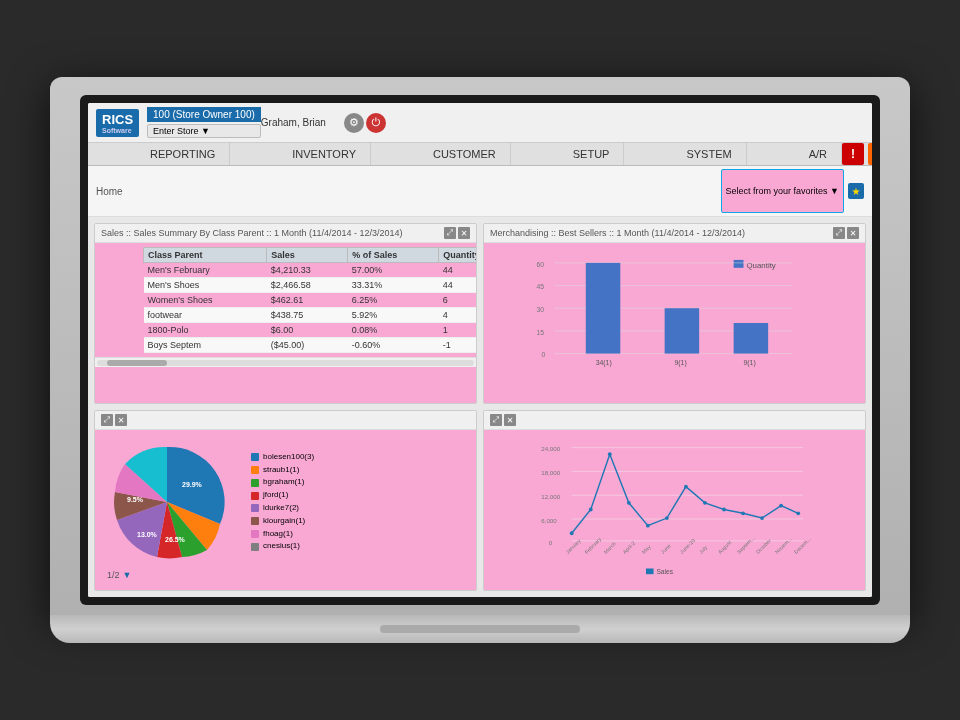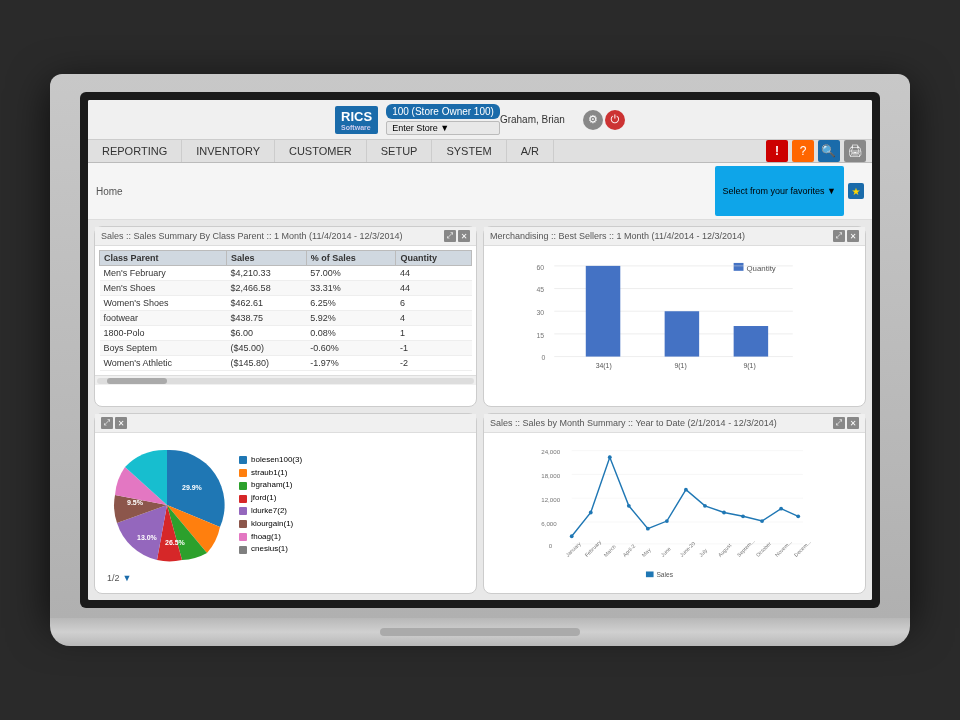--- a/index.html
+++ b/index.html
@@ -48,21 +48,21 @@
       border-radius: 4px;
     }
 
     
     .app-header {
       background: #f0f0f0;
       border-bottom: 1px solid #ccc;
       padding: 4px 8px;
       display: flex;
       align-items: center;
-      justify-content: center;
+      justify-content: flex-start;
     }
     .logo-area {
       display: flex;
       align-items: center;
       gap: 8px;
     }
     .rics-logo {
       background: #1a6baa;
       color: white;
       font-weight: bold;
@@ -77,21 +77,21 @@
     }
     .store-info {
       display: flex;
       flex-direction: column;
     }
     .store-name {
       background: #1a6baa;
       color: white;
       font-size: 10px;
       padding: 2px 6px;
-      border-radius: 6px;
+      border-radius: 0;
     }
     .store-enter {
       background: #e8e8e8;
       border: 1px solid #bbb;
       font-size: 9px;
       padding: 1px 5px;
       margin-top: 2px;
       border-radius: 2px;
       cursor: pointer;
     }
@@ -128,20 +128,21 @@
       border-bottom: 1px solid #bbb;
       display: flex;
       align-items: stretch;
     }
     .nav-item {
       padding: 5px 14px;
       font-size: 11px;
       color: #333;
       cursor: pointer;
       border-right: 1px solid #ccc;
+      margin-left: 48px;
     }
     .nav-right {
       margin-left: auto;
       display: flex;
       align-items: center;
       gap: 4px;
       padding-right: 6px;
     }
     .nav-icon-btn {
       width: 22px;
@@ -169,22 +170,22 @@
       align-items: center;
     }
     .breadcrumb-text { font-size: 10px; color: #555; }
     .favorites-bar {
       display: flex;
       align-items: center;
       gap: 4px;
     }
     .favorites-select {
       font-size: 9px;
-      background: #0ea5e9;
-      border: 4px solid #0ea5e9;
+      background: #f9a8d4;
+      border: 1px solid #0ea5e9;
       padding: 16px 4px;
       border-radius: 2px;
     }
     .fav-star {
       background: #1a6baa;
       color: #ffd700;
       width: 16px;
       height: 16px;
       display: flex;
       align-items: center;
@@ -217,23 +218,23 @@
       padding: 6px;
       display: grid;
       grid-template-columns: 1fr 1fr;
       grid-template-rows: auto auto;
       gap: 6px;
       min-height: 380px;
     }
 
     
     .panel {
-      background: #ffffff;
+      background: #f9a8d4;
       border: 1px solid #ccc;
-      border-radius: 8px;
+      border-radius: 2px;
     }
     .panel-header {
       background: #f0f0f0;
       border-bottom: 1px solid #ddd;
       padding: 3px 6px;
       font-size: 9px;
       color: #555;
       display: flex;
       justify-content: space-between;
       align-items: center;
@@ -257,20 +258,21 @@
     .panel-content {
       padding: 4px;
       overflow: hidden;
     }
 
     
     .data-table {
       width: 100%;
       border-collapse: collapse;
       font-size: 9px;
+      margin-left: 44px;
     }
     .data-table th {
       background: #d0d8e0;
       padding: 2px 4px;
       text-align: left;
       font-weight: bold;
       border: 1px solid #bbb;
       color: #333;
     }
     .data-table td {
@@ -315,21 +317,21 @@
     .bar-chart-svg {
       width: 100%;
       height: 100%;
     }
 
     
     .pie-chart-area {
       display: flex;
       align-items: center;
       padding: 8px;
-      gap: 12px;
+      gap: 24px;
     }
     .pie-svg {
       width: 120px;
       height: 120px;
       flex-shrink: 0;
     }
     .pie-legend {
       font-size: 8px;
       line-height: 1.6;
     }
@@ -467,26 +469,20 @@
                       <td>$6.00</td>
                       <td>0.08%</td>
                       <td>1</td>
                     </tr>
                     <tr>
                       <td>Boys Septem</td>
                       <td class="negative">($45.00)</td>
                       <td class="negative">-0.60%</td>
                       <td class="negative">-1</td>
                     </tr>
-                    <tr>
-                      <td>Women's Athletic</td>
-                      <td class="negative">($145.80)</td>
-                      <td class="negative">-1.97%</td>
-                      <td class="negative">-2</td>
-                    </tr>
                   </tbody>
               </table>
             </div>
             <div class="scrollbar-area">
               <div class="scroll-track">
                 <div class="scroll-thumb"></div>
               </div>
             </div>
           </div>
 
@@ -598,21 +594,20 @@
               </div>
               <div class="pie-pagination">
                 <span>1/2</span>
                 <span class="page-arrow">▼</span>
               </div>
             </div>
           </div>
 
           <div class="panel">
             <div class="panel-header">
-              <span>Sales :: Sales by Month Summary :: Year to Date (2/1/2014 - 12/3/2014)</span>
               <div class="panel-header-icons">
                 <div class="panel-icon">⤢</div>
                 <div class="panel-icon">✕</div>
               </div>
             </div>
             <div class="panel-content">
               <div class="line-chart-area">
                 <svg class="line-chart-svg" viewBox="0 0 280 145">
 
                   <text x="0" y="12" font-size="6.5" fill="#777">24,000</text>

